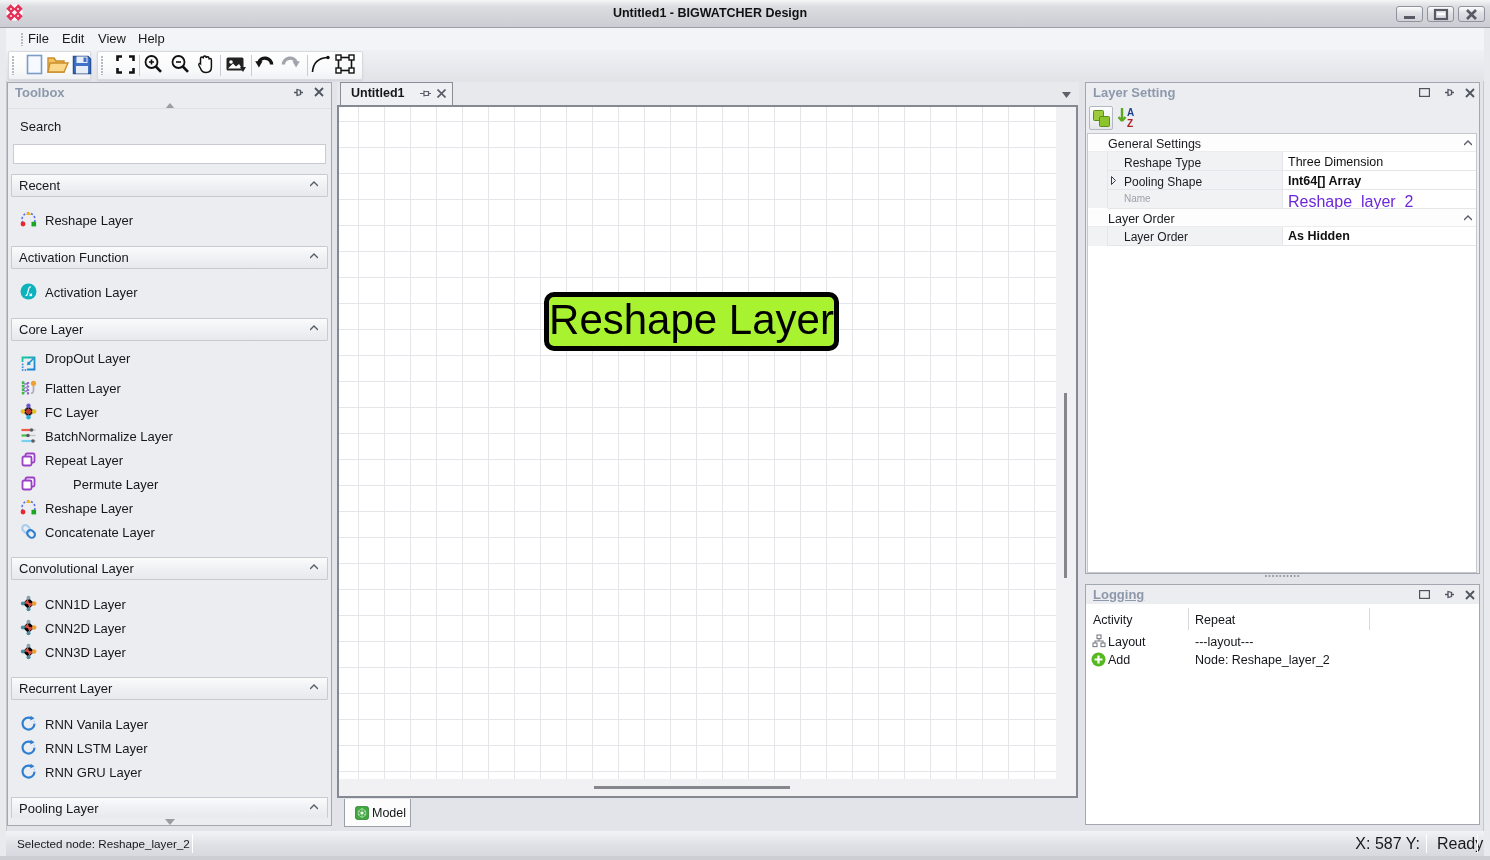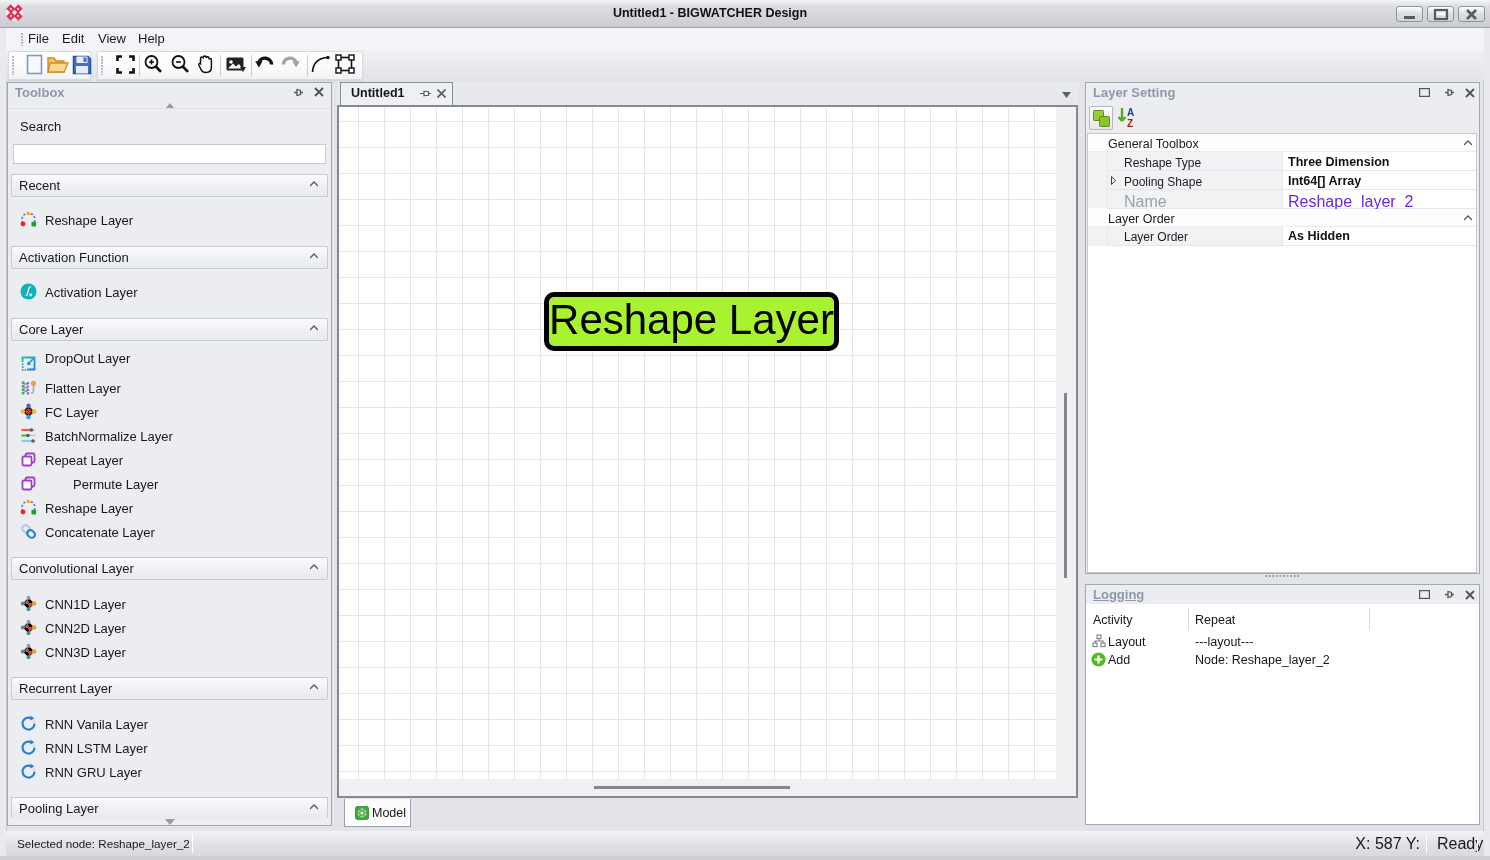--- a/index.html
+++ b/index.html
@@ -419,40 +419,40 @@
 </svg>
 <svg class="abs" style="left:1117px;top:107px" width="19" height="22" viewBox="0 0 19 22">
   <path d="M5 1 L5 14 M5 14 L1.5 10 M5 14 L8.5 10" stroke="#5ea81e" stroke-width="2.4" fill="none"></path>
   <text x="10" y="9" font-size="10" font-weight="bold" fill="#1e3f8f" font-family="Liberation Sans">A</text>
   <text x="10" y="20" font-size="10" font-weight="bold" fill="#b02020" font-family="Liberation Sans">Z</text>
 </svg>
 
 <div class="abs" style="left:1087px;top:133px;width:390px;height:440px;background:#fff;border:1px solid #c4c7cd;"></div>
 
 <div class="abs" style="left:1088px;top:134px;width:388px;height:18px;background:#fdfdfe;border-bottom:1px solid #ececef;"></div>
-<div class="abs" style="left:1108px;top:137px;font-size:12.5px;color:#1a1c20;">General Toolbox</div>
+<div class="abs" style="left:1108px;top:137px;font-size:12.5px;color:#1a1c20;">General Settings</div>
 <svg class="abs" style="left:1464px;top:140px" width="8" height="7">
       <path d="M0 5 L4 1 L8 5" stroke="#5a5e68" stroke-width="1.3" fill="none"></path>
     </svg>
 
 <div class="abs" style="left:1088px;top:152px;width:20px;height:56px;background:#f1f2f4;border-right:1px solid #e5e6e9;"></div>
 <div class="abs" style="left:1108px;top:152px;width:175px;height:19px;background:#f1f2f4;border-right:1px solid #e5e6e9;border-bottom:1px solid #e5e6e9;"></div>
 <div class="abs" style="left:1283px;top:152px;width:193px;height:19px;border-bottom:1px solid #e5e6e9;"></div>
 <div class="abs" style="left:1124px;top:156px;font-size:12px;color:#1a1c20;">Reshape Type</div>
-<div class="abs" style="left:1288px;top:155px;font-size:12.5px;font-weight:bold;color:#111;">Three Dimension</div>
+<div class="abs" style="left:1288px;top:155px;font-size:12.5px;font-weight:normal;color:#111;">Three Dimension</div>
 <div class="abs" style="left:1108px;top:171px;width:175px;height:19px;background:#f1f2f4;border-right:1px solid #e5e6e9;border-bottom:1px solid #e5e6e9;"></div>
 <div class="abs" style="left:1283px;top:171px;width:193px;height:19px;border-bottom:1px solid #e5e6e9;"></div>
 <svg class="abs" style="left:1111px;top:176px" width="5" height="9">
       <path d="M0.5 0.5 L4.5 4.5 L0.5 8.5 Z" fill="none" stroke="#3a3e46" stroke-width="1"></path>
     </svg>
 <div class="abs" style="left:1124px;top:175px;font-size:12px;color:#1a1c20;">Pooling Shape</div>
 <div class="abs" style="left:1288px;top:174px;font-size:12.5px;font-weight:bold;color:#111;">Int64[] Array</div>
 <div class="abs" style="left:1108px;top:190px;width:175px;height:19px;background:#f1f2f4;border-right:1px solid #e5e6e9;border-bottom:1px solid #e5e6e9;"></div>
 <div class="abs" style="left:1283px;top:190px;width:193px;height:19px;border-bottom:1px solid #e5e6e9;"></div>
-<div class="abs" style="left:1124px;top:193px;font-size:16px;color:#9ba1ab;">Name</div>
+<div class="abs" style="left:1124px;top:193px;font-size:10px;color:#9ba1ab;">Name</div>
 <div class="abs" style="left:1288px;top:193px;font-size:16px;color:#6d28d9;">Reshape_layer_2</div>
 
 <div class="abs" style="left:1088px;top:209px;width:388px;height:18px;background:#fdfdfe;border-bottom:1px solid #ececef;"></div>
 <div class="abs" style="left:1108px;top:212px;font-size:12.5px;color:#1a1c20;">Layer Order</div>
 <svg class="abs" style="left:1464px;top:215px" width="8" height="7">
       <path d="M0 5 L4 1 L8 5" stroke="#5a5e68" stroke-width="1.3" fill="none"></path>
     </svg>
 <div class="abs" style="left:1088px;top:227px;width:20px;height:19px;background:#f1f2f4;border-right:1px solid #e5e6e9;"></div>
 <div class="abs" style="left:1108px;top:227px;width:175px;height:19px;background:#f1f2f4;border-right:1px solid #e5e6e9;border-bottom:1px solid #e5e6e9;"></div>
 <div class="abs" style="left:1283px;top:227px;width:193px;height:19px;border-bottom:1px solid #e5e6e9;"></div>

